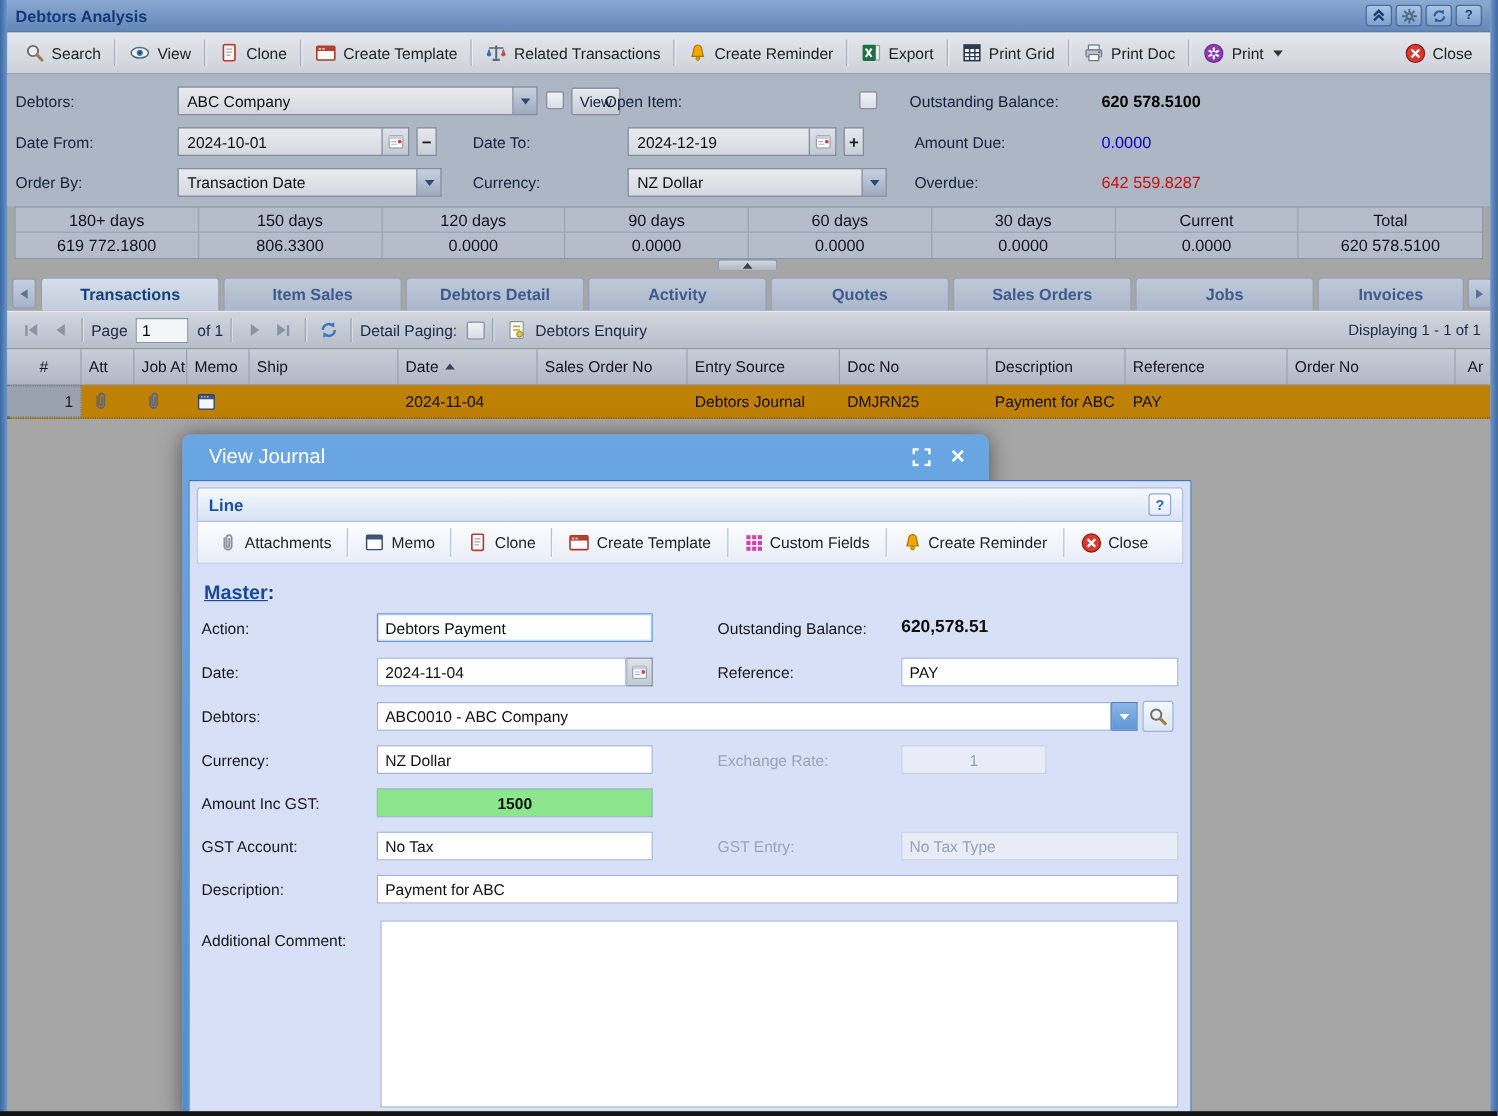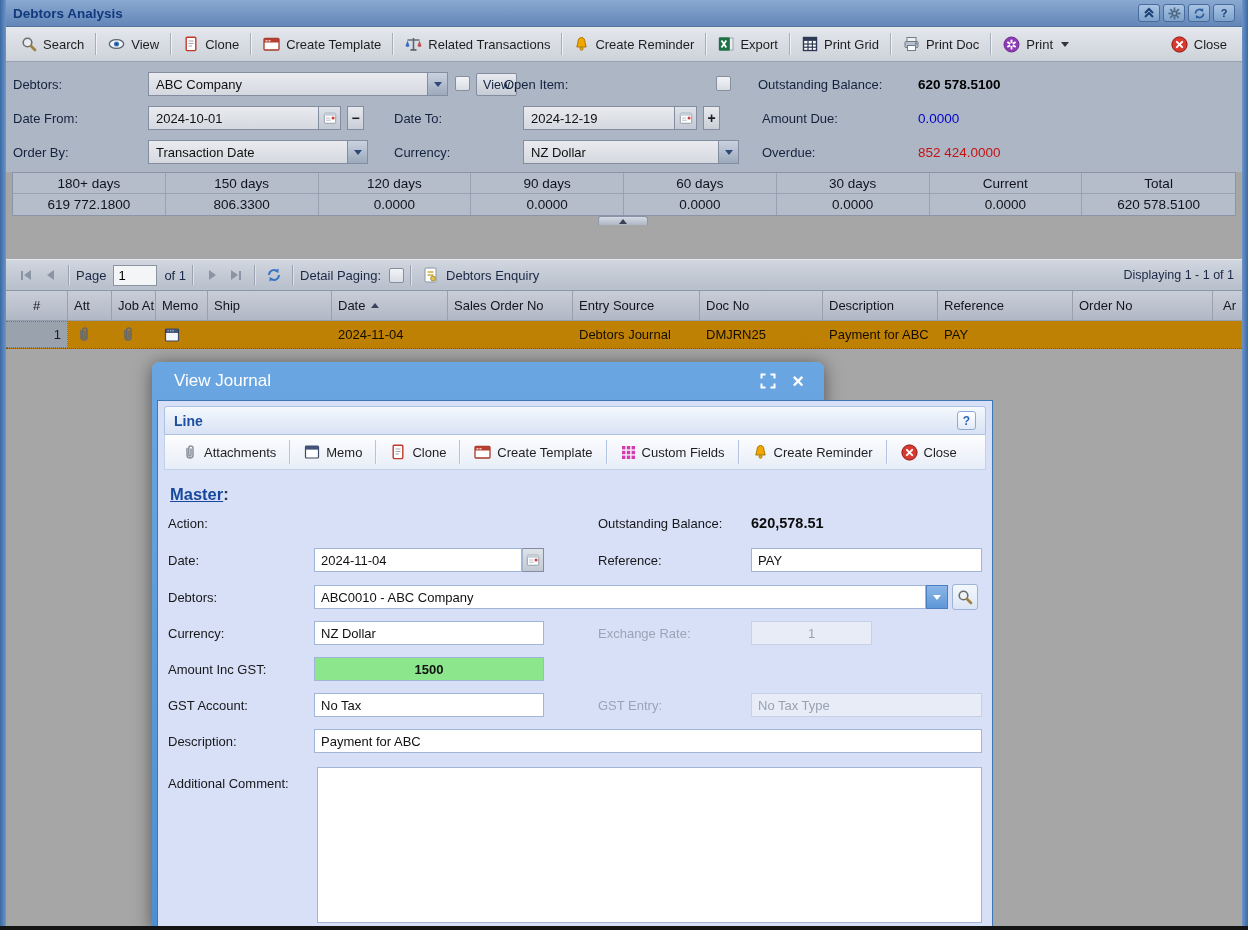--- a/index.html
+++ b/index.html
@@ -344,21 +344,21 @@
     <div class="f-field" style="left:142px;top:78px;width:200px;">Transaction Date</div>
     <div class="combo-btn" style="left:342px;top:78px;">
         <span class="tri-down"></span>
       </div>
     <div class="f-label" style="left:388px;top:78px;">Currency:</div>
     <div class="f-field" style="left:517px;top:78px;width:196px;">NZ Dollar</div>
     <div class="combo-btn" style="left:713px;top:78px;">
         <span class="tri-down"></span>
       </div>
     <div class="f-label" style="left:756px;top:78px;">Overdue:</div>
-    <div class="val red" style="left:912px;top:78px;">852 424.0000</div>
+    <div class="val red" style="left:912px;top:78px;">642 559.8287</div>
   </div>
 
   <div class="aging">
     <div class="r">
       <div class="c">180+ days</div>
       <div class="c">150 days</div>
       <div class="c">120 days</div>
       <div class="c">90 days</div>
       <div class="c">60 days</div>
       <div class="c">30 days</div>
@@ -373,20 +373,36 @@
       <div class="c">0.0000</div>
       <div class="c">0.0000</div>
       <div class="c">0.0000</div>
       <div class="c">620 578.5100</div>
     </div>
   </div>
   <div class="collapse-handle">
       <span class="tri-up-s"></span>
     </div>
 
+  <div class="tabs">
+    <div class="tab-scroll">
+        <span class="tri-l"></span>
+      </div>
+    <div class="tab active">Transactions</div>
+    <div class="tab">Item Sales</div>
+    <div class="tab">Debtors Detail</div>
+    <div class="tab">Activity</div>
+    <div class="tab">Quotes</div>
+    <div class="tab">Sales Orders</div>
+    <div class="tab">Jobs</div>
+    <div class="tab last">Invoices</div>
+    <div class="tab-scroll" style="margin-left:auto;">
+        <span class="tri-r"></span>
+      </div>
+  </div>
 
   <div class="pager">
     <div class="pgbtn">
         <span class="pbar"></span>
         <span class="ptri-l"></span>
       </div>
     <div class="pgbtn">
         <span class="ptri-l"></span>
       </div>
     <div class="psep"></div>
@@ -570,20 +586,21 @@
                 <rect x="7.5" y="3.8" width="2" height="9.4" rx="1" transform="rotate(-45 8.5 8.5)"></rect>
               </g>
             </svg>
           <span>Close</span>
         </div>
       </div>
 
       <div class="master"><span class="u">Master</span><span class="colon">:</span></div>
 
       <div class="m-label" style="left:10px;top:110px;">Action:</div>
+      <input class="txt focus" style="left: 156px; top: 110px; width: 230px;" readonly="" value="Debtors Payment">
       <div class="m-label" style="left:440px;top:110px;">Outstanding Balance:</div>
       <div class="m-val" style="left:593px;top:110px;">620,578.51</div>
 
       <div class="m-label" style="left:10px;top:147px;">Date:</div>
       <input class="txt" style="left: 156px; top: 147px; width: 208px;" readonly="" value="2024-11-04">
       <div class="cal-btn" style="left:364px;top:147px;width:22px;border-left:1px solid #a2b5d6;">
         <svg width="14" height="14" viewBox="0 0 16 16">
             <rect x="1.5" y="2.5" width="13" height="11.5" rx="1" fill="#fff" stroke="#8a93a3" stroke-width="1"></rect>
             <rect x="1.5" y="2.5" width="13" height="3" fill="#c7d0da"></rect>
             <circle cx="11.5" cy="8" r="1.8" fill="#d04040"></circle>

